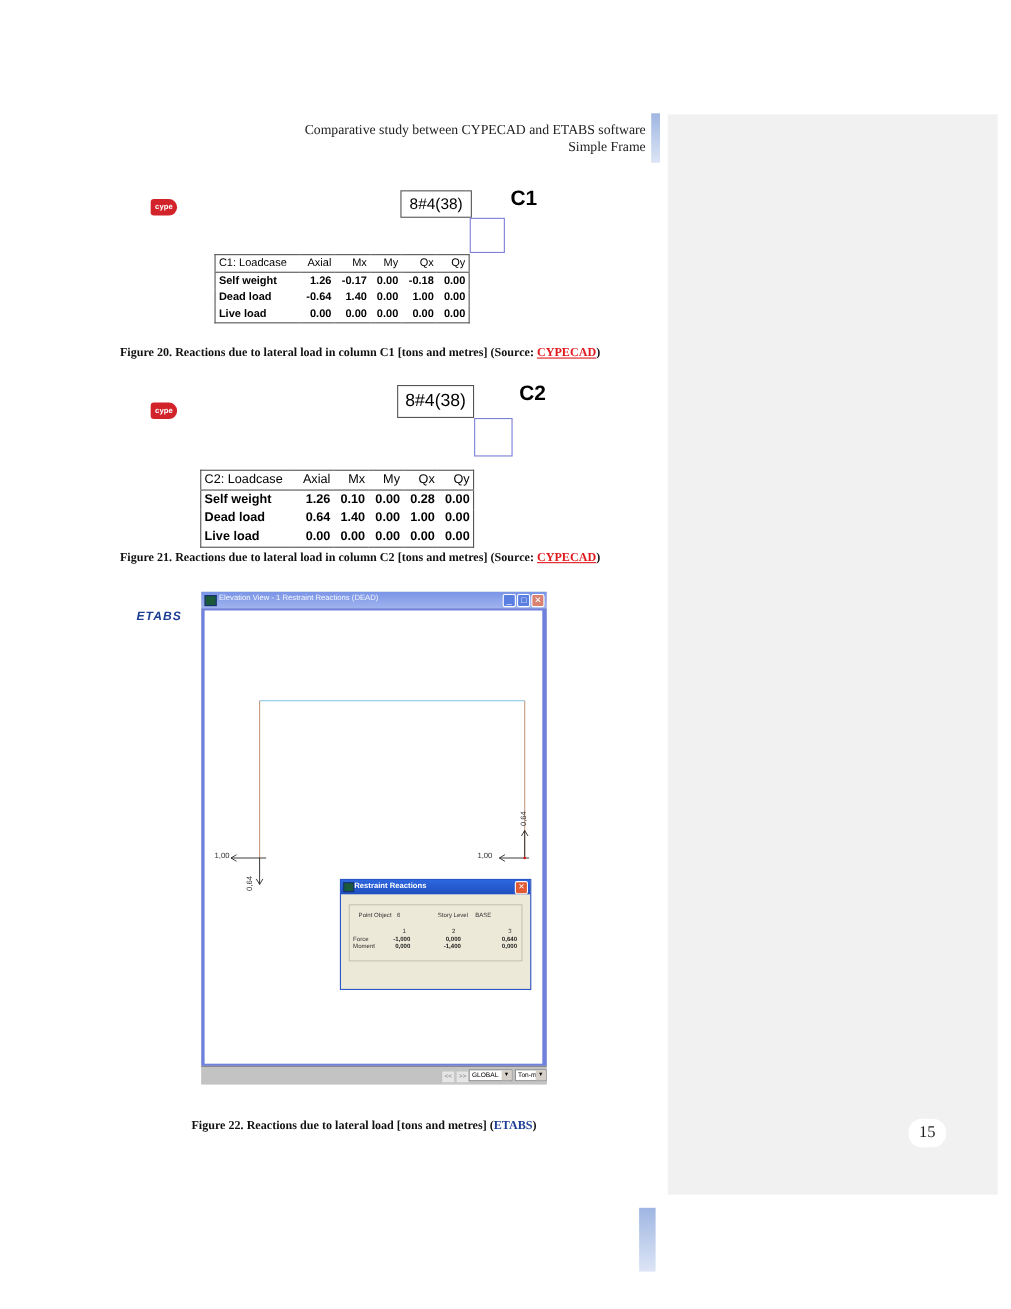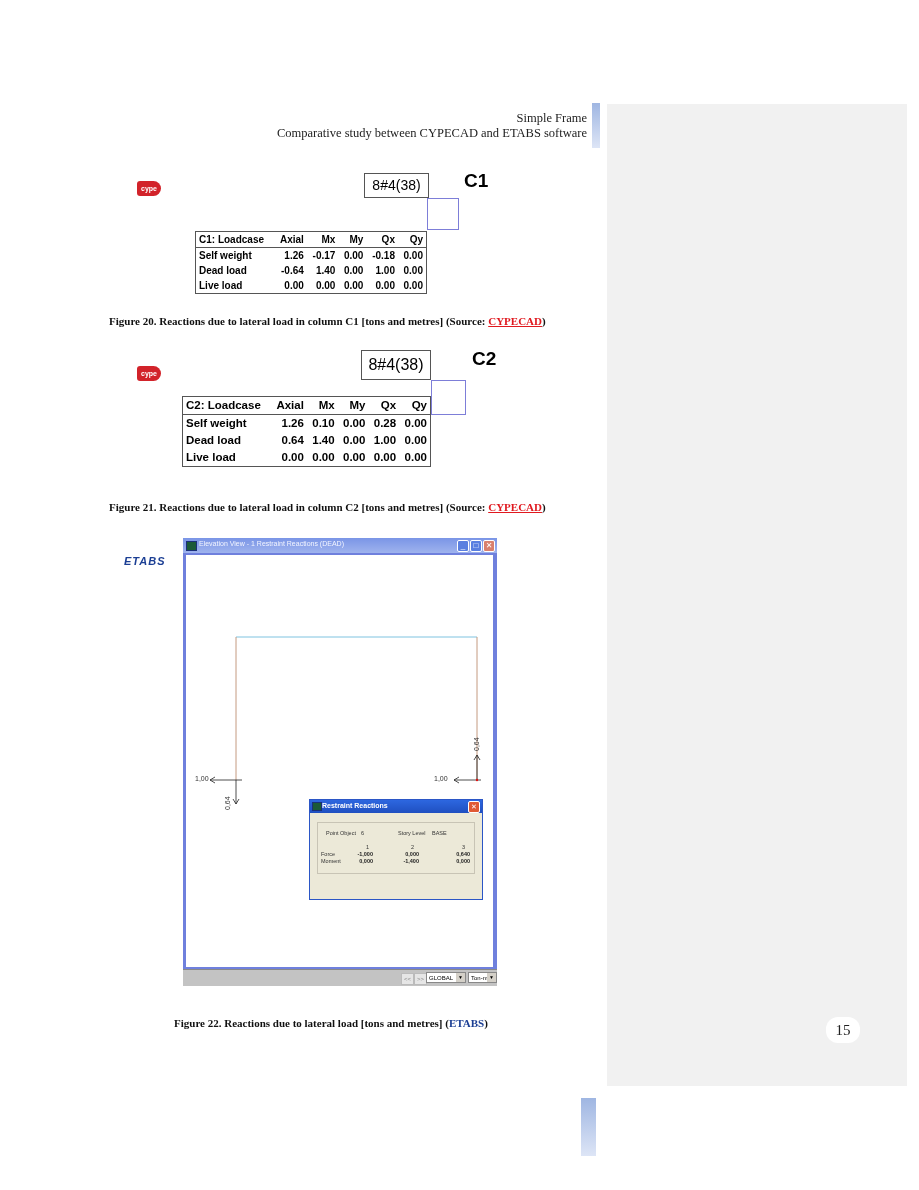--- a/index.html
+++ b/index.html
@@ -10,21 +10,21 @@
   .side-bar-bot { left:581px; top:1098px; width:15px; height:58px; background:linear-gradient(#9fb6e2,#dde5f6); }
   .header { right:332px; top:111px; text-align:right; font-size:12.5px; line-height:15px; color:#222; }
   .page-num { left:826px; top:1017px; width:34px; height:26px; background:#fff; font-size:15px; text-align:center; line-height:26px; color:#222;border-radius:12px; }
 
   .cype-logo { width:24px; height:15px; background:#d2232a; border-radius:4px 10px 10px 4px; color:#fff; font-family:"Liberation Sans",sans-serif; font-size:7px; font-weight:bold; line-height:15px; text-align:center; }
   .rebar-label { border:1px solid #555; font-family:"Liberation Sans",sans-serif; font-size:14px; font-weight:normal; text-align:center; background:#fff; }
   .col-label { font-family:"Liberation Sans",sans-serif; font-size:19px; font-weight:bold; }
   .col-square { border:1px solid #7d7ed8; background:#fff; }
   .react-table { border:1px solid #555; font-family:"Liberation Sans",sans-serif; font-weight:bold; background:#fff; border-collapse:collapse; }
   .react-table td, .react-table th { padding:0 3px; text-align:right; white-space:nowrap; }
-  .react-table th { border-bottom:1px solid #555; font-weight:bold; }
+  .react-table th { border-bottom:1px solid #555; font-weight:normal; }
   .react-table td:first-child, .react-table th:first-child { text-align:left; }
   .t1 { font-size:10px; line-height:15px; }
   .t2 { font-size:11.5px; line-height:17px; }
 
   .caption { font-size:11px; font-weight:bold; color:#111; white-space:nowrap; }
   .src-red { color:#e0191f;text-decoration:underline; }
   .src-blue { color:#1c3f94; }
 
   .etabs-logo { left:124px; top:555px; font-family:"Liberation Sans",sans-serif; font-size:11px; font-weight:bold; color:#1c3f94; letter-spacing:1px; font-style:italic; }
 
@@ -50,22 +50,22 @@
   .dlg-txt { font-family:"Liberation Sans",sans-serif; font-size:5.5px; color:#333; white-space:nowrap; }
   .dlg-val { font-family:"Liberation Sans",sans-serif; font-size:5.5px; font-weight:bold; color:#222; text-align:right; width:30px; }
 </style>
 </head>
 <body>
 
 <div class="abs comment-pane"></div>
 <div class="abs side-bar-top"></div>
 <div class="abs side-bar-bot"></div>
 <div class="abs header">
+  <div>Comparative study between CYPECAD and ETABS software</div>
   <div>Simple Frame</div>
-  <div>Comparative study between CYPECAD and ETABS software</div>
 </div>
 <div class="abs page-num">15</div>
 
 <div class="abs cype-logo" style="left:137px;top:181px;">cype</div>
 <div class="abs rebar-label" style="left:364px;top:173px;width:63px;height:23px;line-height:23px;">8#4(38)</div>
 <div class="abs col-label" style="left:464px;top:170px;">C1</div>
 <div class="abs col-square" style="left:427px;top:198px;width:30px;height:30px;"></div>
 <table class="abs react-table t1" style="left:195px;top:231px;width:232px;">
   <tbody>
       <tr>
@@ -103,21 +103,21 @@
 </tbody>
   </table>
 <div class="abs caption" style="left:109px;top:315px;">
   <span>Figure 20. Reactions due to lateral load in column C1 [tons and metres] (Source: </span><span class="src-red">CYPECAD</span><span>)</span>
 </div>
 
 <div class="abs cype-logo" style="left:137px;top:366px;">cype</div>
 <div class="abs rebar-label" style="left:361px;top:350px;width:68px;height:28px;line-height:28px;font-size:16px;">8#4(38)</div>
 <div class="abs col-label" style="left:472px;top:348px;">C2</div>
 <div class="abs col-square" style="left:431px;top:380px;width:33px;height:33px;"></div>
-<table class="abs react-table t2" style="left:182px;top:396px;width:249px;">
+<table class="abs react-table t2" style="left:182px;top:427px;width:249px;">
   <tbody>
       <tr>
     <th>C2: Loadcase</th>
     <th>Axial</th>
     <th>Mx</th>
     <th>My</th>
     <th>Qx</th>
     <th>Qy</th>
   </tr>
   <tr>

